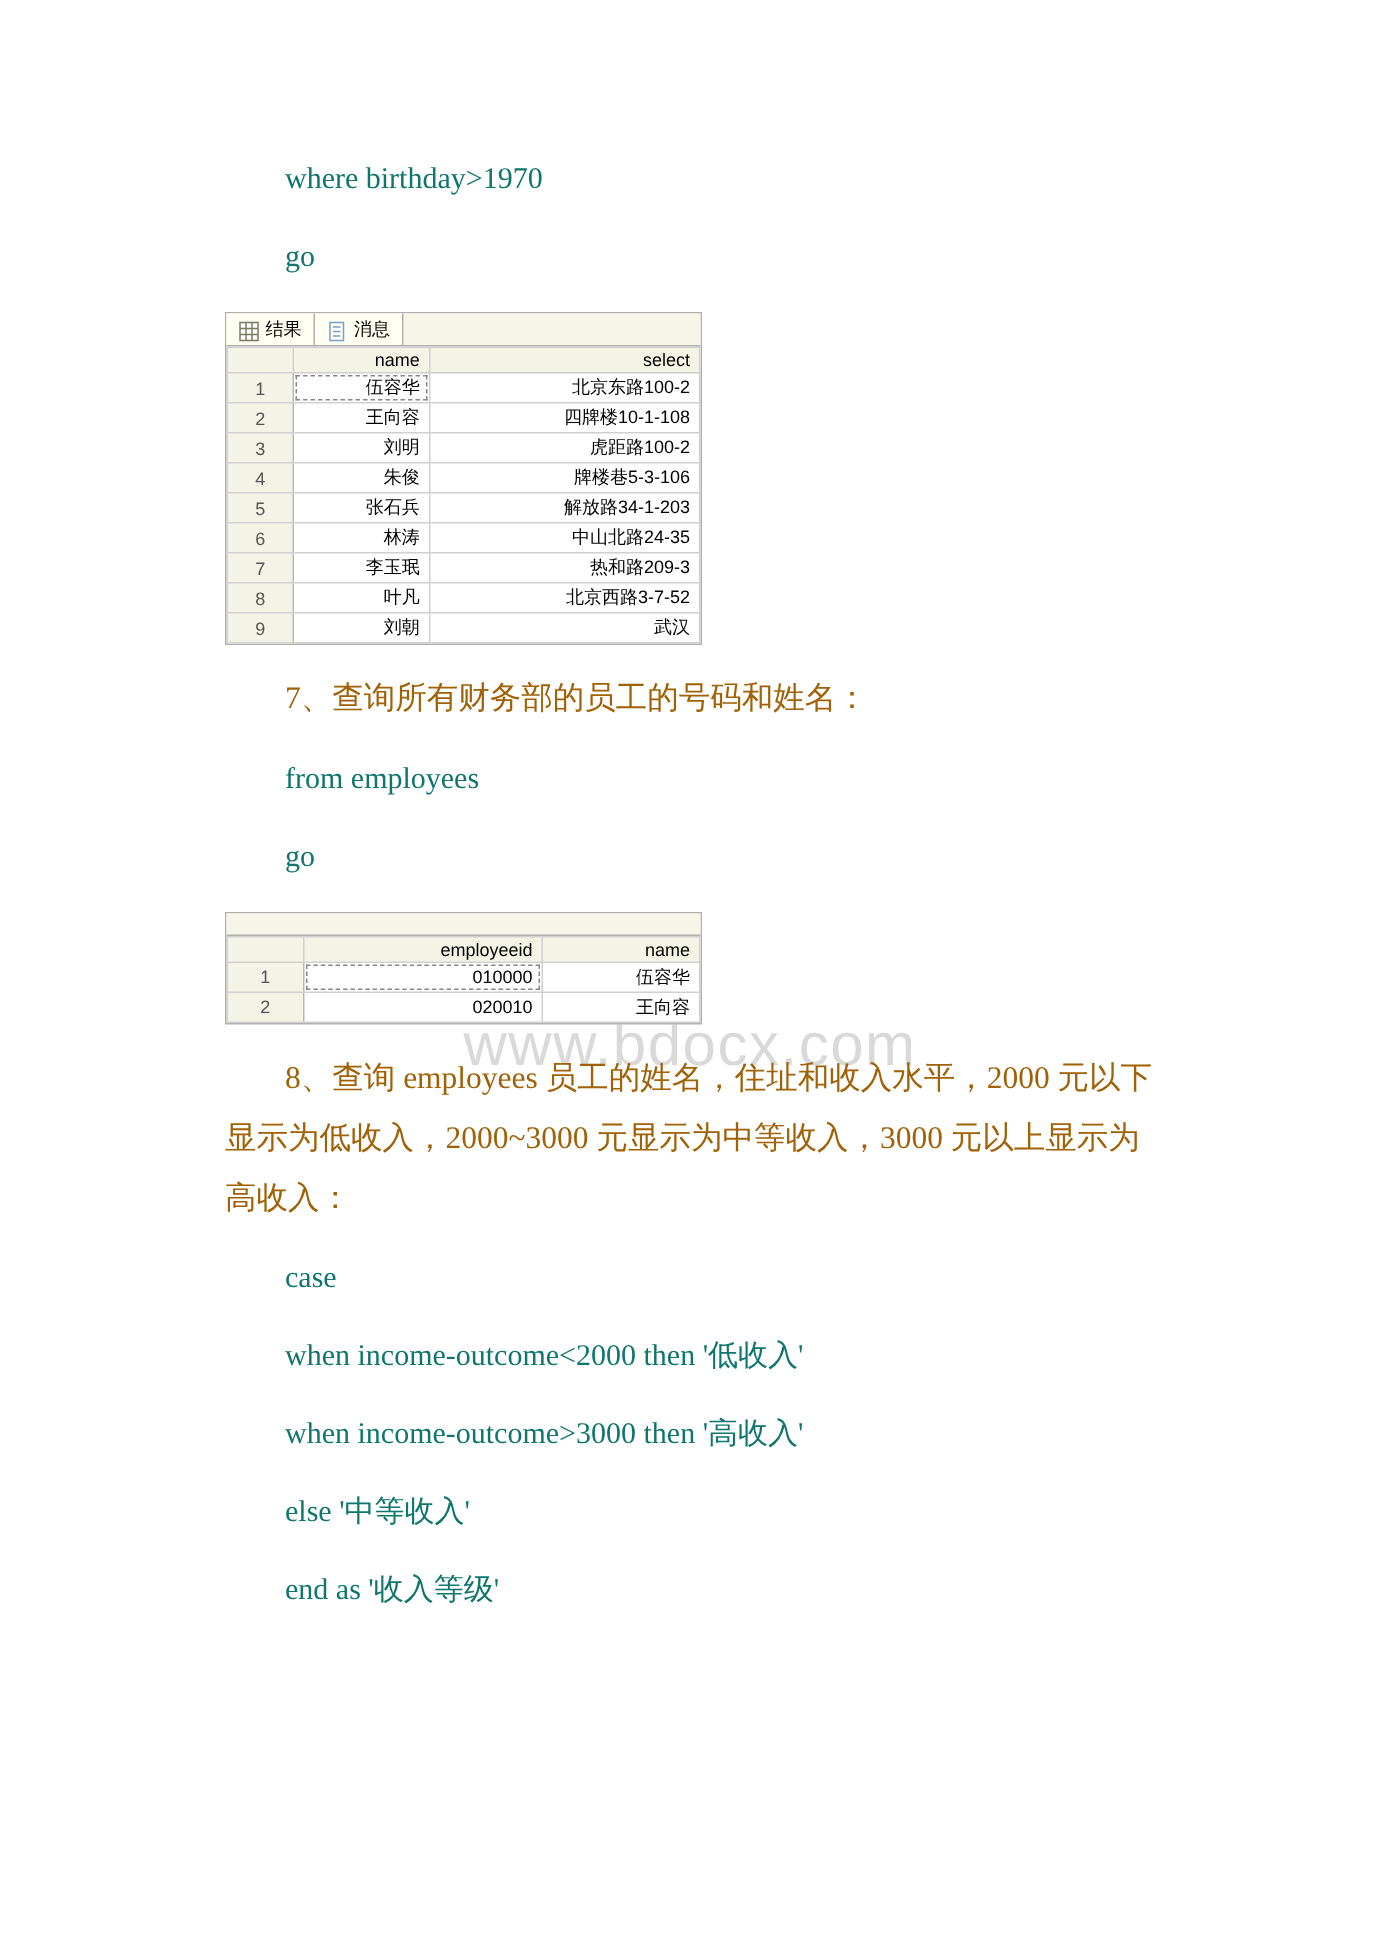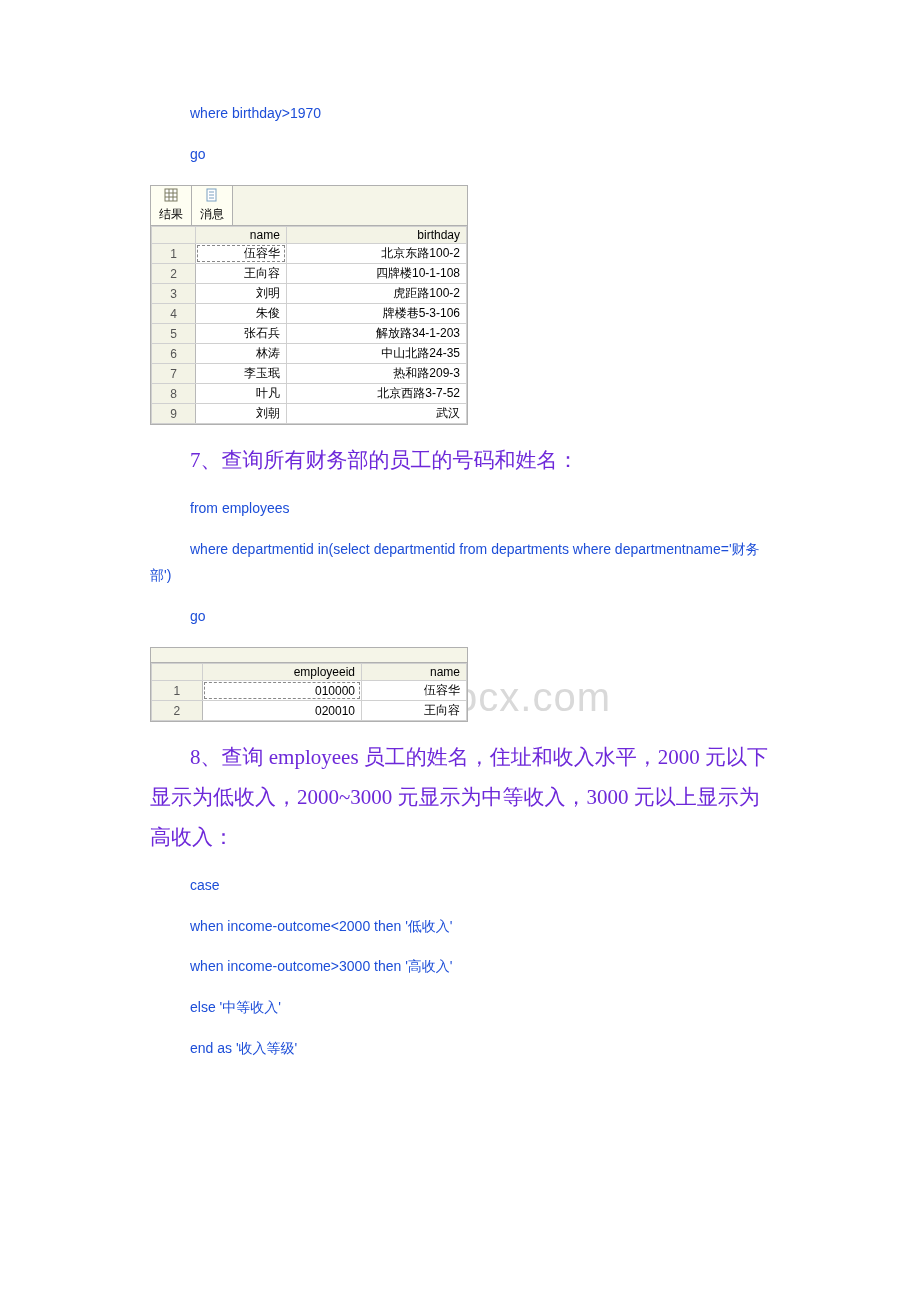--- a/index.html
+++ b/index.html
@@ -10,28 +10,28 @@
     width: 920px;
     position: relative;
   }
   .page {
     padding: 100px 150px 100px 150px;
     position: relative;
   }
   .line {
     font-size: 21px;
     line-height: 1.9;
-    color: #6d28d9;
+    color: #a16207;
     margin: 0 0 14px 0;
   }
   .code-line {
-    font-family: Liberation Sans, sans-serif;
-    font-size: 14px;
+    font-family: Liberation Serif, serif;
+    font-size: 20px;
     line-height: 1.9;
-    color: #1d4ed8;
+    color: #0f766e;
     margin: 0 0 14px 0;
   }
   .indent {
     text-indent: 40px;
   }
   .watermark {
     position: absolute;
     top: 675px;
     left: 50%;
     transform: translateX(-50%);
@@ -55,26 +55,25 @@
     border: 1px solid #b0b0b0;
     display: inline-block;
   }
   .tabs {
     display: flex;
     background: #f5f5e8;
     border-bottom: 1px solid #b0b0b0;
   }
   .tab {
     display: flex;
-    align-items: center;
+    align-items: flex-end;
     gap: 4px;
     padding: 2px 8px;
     border-right: 1px solid #b0b0b0;
     background: #fefef2;
-    flex-direction: column;
   }
   .tab.active {
     background: #fefef2;
   }
   .tab-icon {
     width: 14px;
     height: 14px;
     display: inline-flex;
     align-items: center;
     justify-content: center;
@@ -162,21 +161,21 @@
               </svg>
           </span>
           <span>消息</span>
         </div>
       </div>
       <table class="result-table" style="width:100%;">
         <thead>
           <tr>
             <th></th>
             <th>name</th>
-            <th>birthday</th>
+            <th>select</th>
           </tr>
         </thead>
         <tbody>
           <tr>
             <td class="rownum">1</td>
             <td class="first-cell">伍容华</td>
             <td>北京东路100-2</td>
           </tr>
           <tr>
             <td class="rownum">2</td>
@@ -217,21 +216,20 @@
             <td class="rownum">9</td>
             <td>刘朝</td>
             <td>武汉</td>
           </tr>
         </tbody>
       </table>
     </div>
 
     <p class="line indent">7、查询所有财务部的员工的号码和姓名：</p>
     <p class="code-line indent">from employees</p>
-    <p class="code-line" style="text-indent:40px;">where departmentid in(select departmentid from departments where departmentname='财务部')</p>
     <p class="code-line indent">go</p>
 
     
     <div class="result-pane" style="width:316px;">
       <div class="tabs-partial">
         <span class="tab-icon msg-icon" style="margin-left:-30px;">
         </span>
       </div>
       <table class="result-table" style="width:100%;border-radius:26px;">
         <thead>

